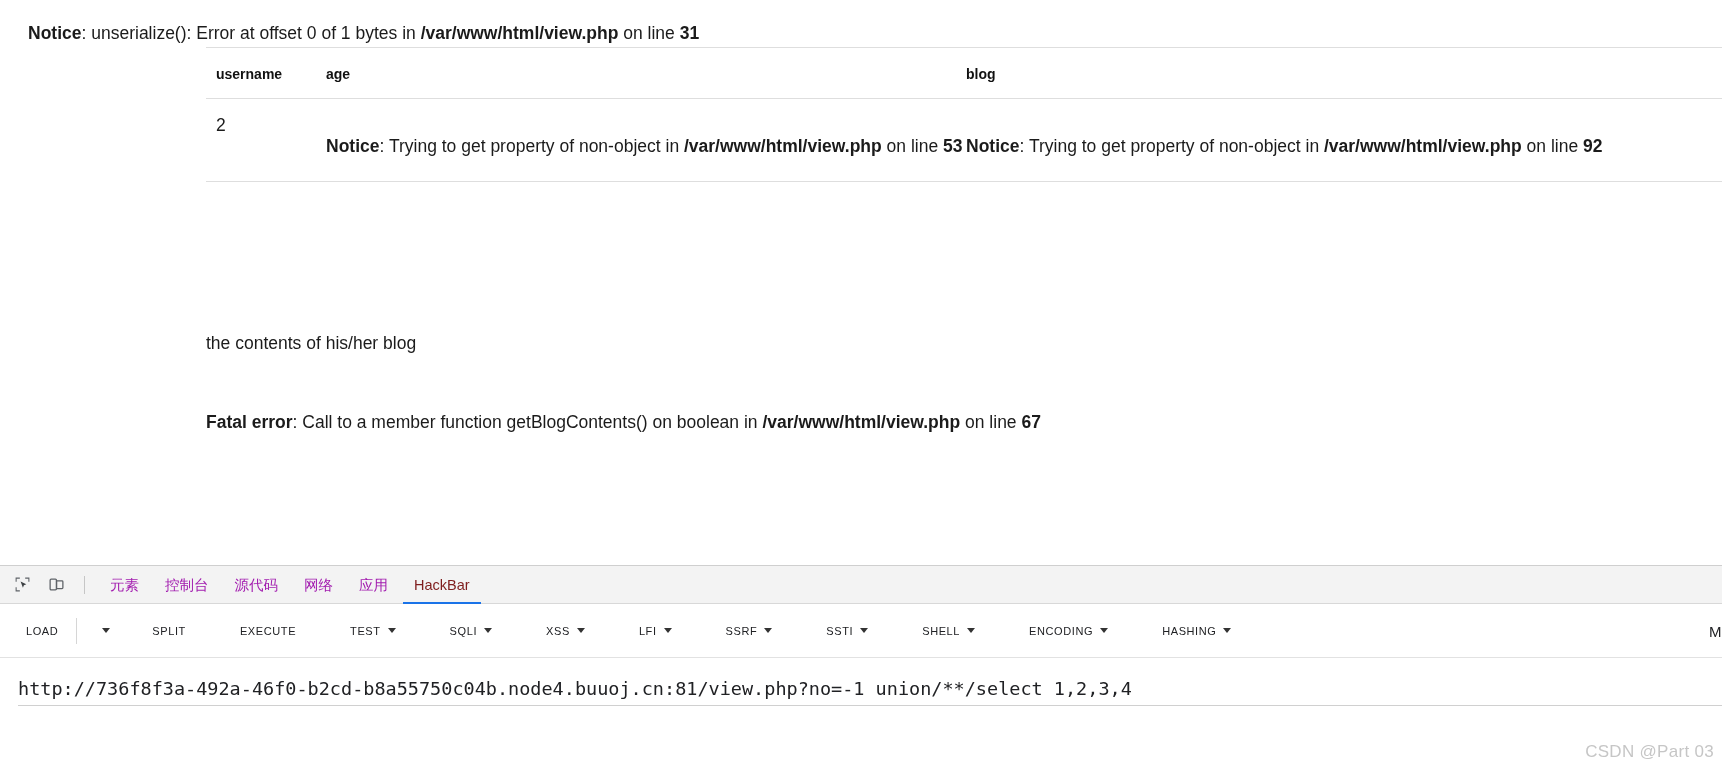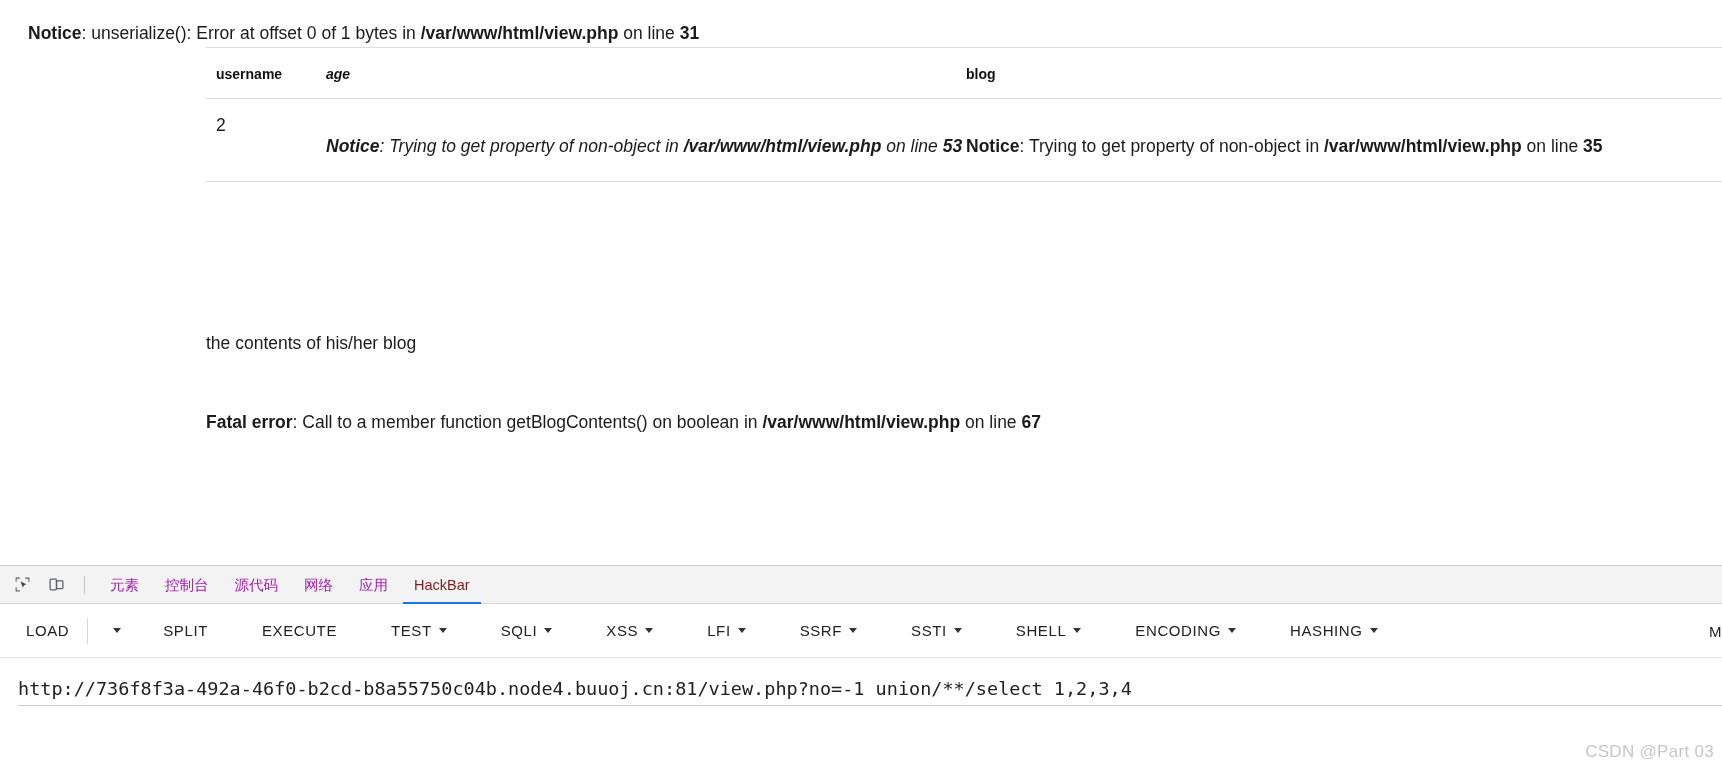--- a/index.html
+++ b/index.html
@@ -49,21 +49,21 @@
   }
   .result-table td {
     font-size: 17.5px;
     color: #1b1b1b;
     padding: 16px 0 24px 10px;
     vertical-align: top;
     border-bottom: 1px solid #dedede;
     white-space: nowrap;
   }
   .col-username { width: 110px; }
-  .col-age      { width: 640px; font-style: italic; }
+  .col-age      { width: 640px; }
   .col-blog     { width: 795px; }
   .cell-inline-notice { display: block; padding-top: 21px; }
 
   .blog-contents {
     position: absolute; left: 178px; top: 333px;
     font-size: 17.5px; color: #1b1b1b;
   }
   .fatal-error {
     position: absolute; left: 178px; top: 411px;
     font-size: 17.5px; color: #1b1b1b; white-space: nowrap;
@@ -105,21 +105,21 @@
   
   .hb-toolbar {
     position: relative; height: 54px;
     display: flex; align-items: center;
     background: #fff;
     border-bottom: 1px solid #e2e2e2;
     padding-left: 22px;
     overflow: hidden;
   }
   .hb-btn {
-    font-size: 15px; letter-spacing: .6px;
+    font-size: 11px; letter-spacing: .6px;
     color: #202124; font-weight: 500;
     padding: 6px 4px; margin-right: 0;
     cursor: pointer; white-space: nowrap;
     display: flex; align-items: center;
   }
   .hb-gap { width: 46px; flex: 0 0 auto; }
   .hb-gap-sm { width: 34px; flex: 0 0 auto; }
   .caret {
     display: inline-block; margin-left: 7px;
     width: 0; height: 0;
@@ -181,21 +181,21 @@
           <th class="col-blog">blog</th>
         </tr>
       </thead>
       <tbody>
         <tr>
           <td class="col-username">2</td>
           <td class="col-age">
             <span class="cell-inline-notice"><b>Notice</b><span>: </span><span>Trying to get property of non-object in </span><b>/var/www/html/view.php</b><span> on line </span><b>53</b></span>
           </td>
           <td class="col-blog">
-            <span class="cell-inline-notice"><b>Notice</b><span>: </span><span>Trying to get property of non-object in </span><b>/var/www/html/view.php</b><span> on line </span><b>35</b></span>
+            <span class="cell-inline-notice"><b>Notice</b><span>: </span><span>Trying to get property of non-object in </span><b>/var/www/html/view.php</b><span> on line </span><b>92</b></span>
           </td>
         </tr>
       </tbody>
     </table>
 
     <div class="blog-contents">the contents of his/her blog</div>
 
     <div class="fatal-error php-notice">
       <b>Fatal error</b><span>: </span><span>Call to a member function getBlogContents() on boolean in </span><b>/var/www/html/view.php</b><span> on line </span><b>67</b>
     </div>

